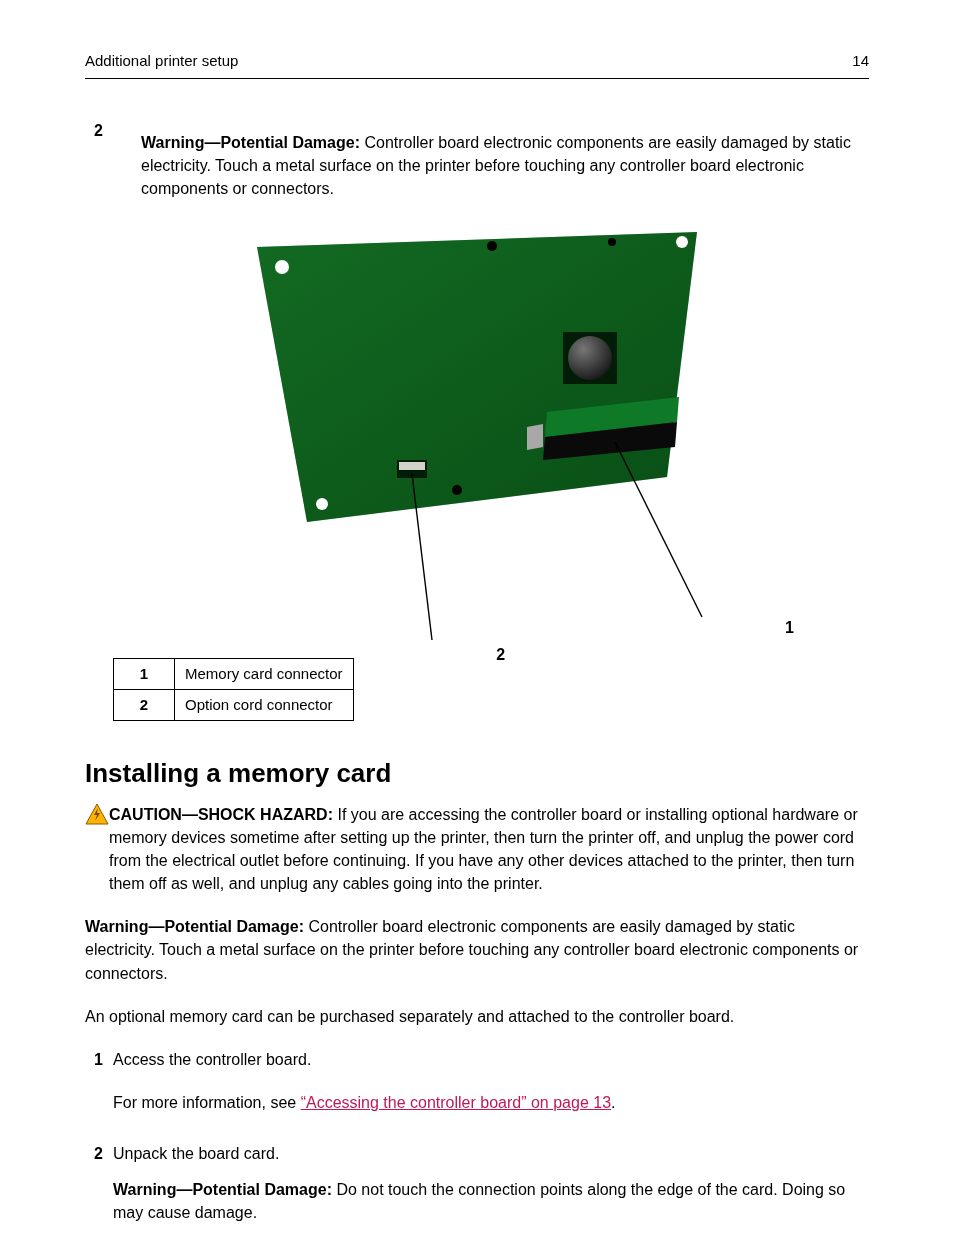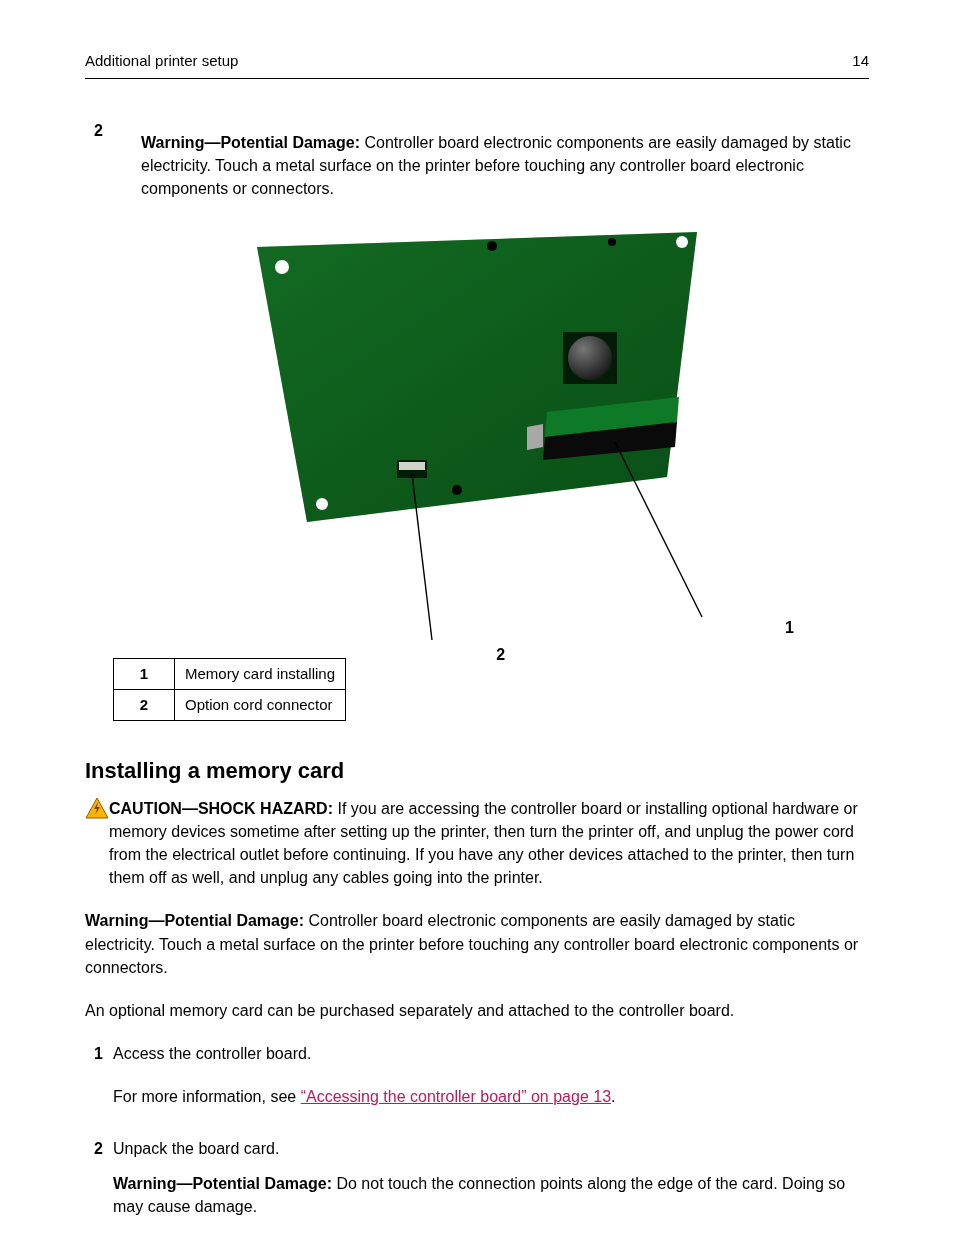--- a/index.html
+++ b/index.html
@@ -51,21 +51,21 @@
   table.legend td {
     border: 1px solid #000;
     padding: 4px 10px;
   }
   table.legend td.num {
     font-weight: 700;
     text-align: center;
     width: 40px;
   }
   h2.section-title {
-    font-size: 22px;
+    font-size: 26px;
     font-weight: 700;
     margin: 34px 0 10px 0;
   }
   .caution-row {
     display: flex;
   }
   .caution-icon {
     flex: none;
     width: 24px;
     height: 22px;
@@ -140,21 +140,21 @@
 
 <div style="position:relative; height:0;">
   <b style="position:relative; left:700px; top:-42px; font-size:16px;">1</b>
   <b style="position:relative; left:398px; top:-15px; font-size:16px;">2</b>
 </div>
 
 <table class="legend">
   <tbody>
       <tr>
     <td class="num">1</td>
-    <td>Memory card installing</td>
+    <td>Memory card connector</td>
   </tr>
   <tr>
     <td class="num">2</td>
     <td>Option cord connector</td>
   </tr>
 </tbody>
   </table>
 
 <h2 class="section-title">Installing a memory card</h2>
 

